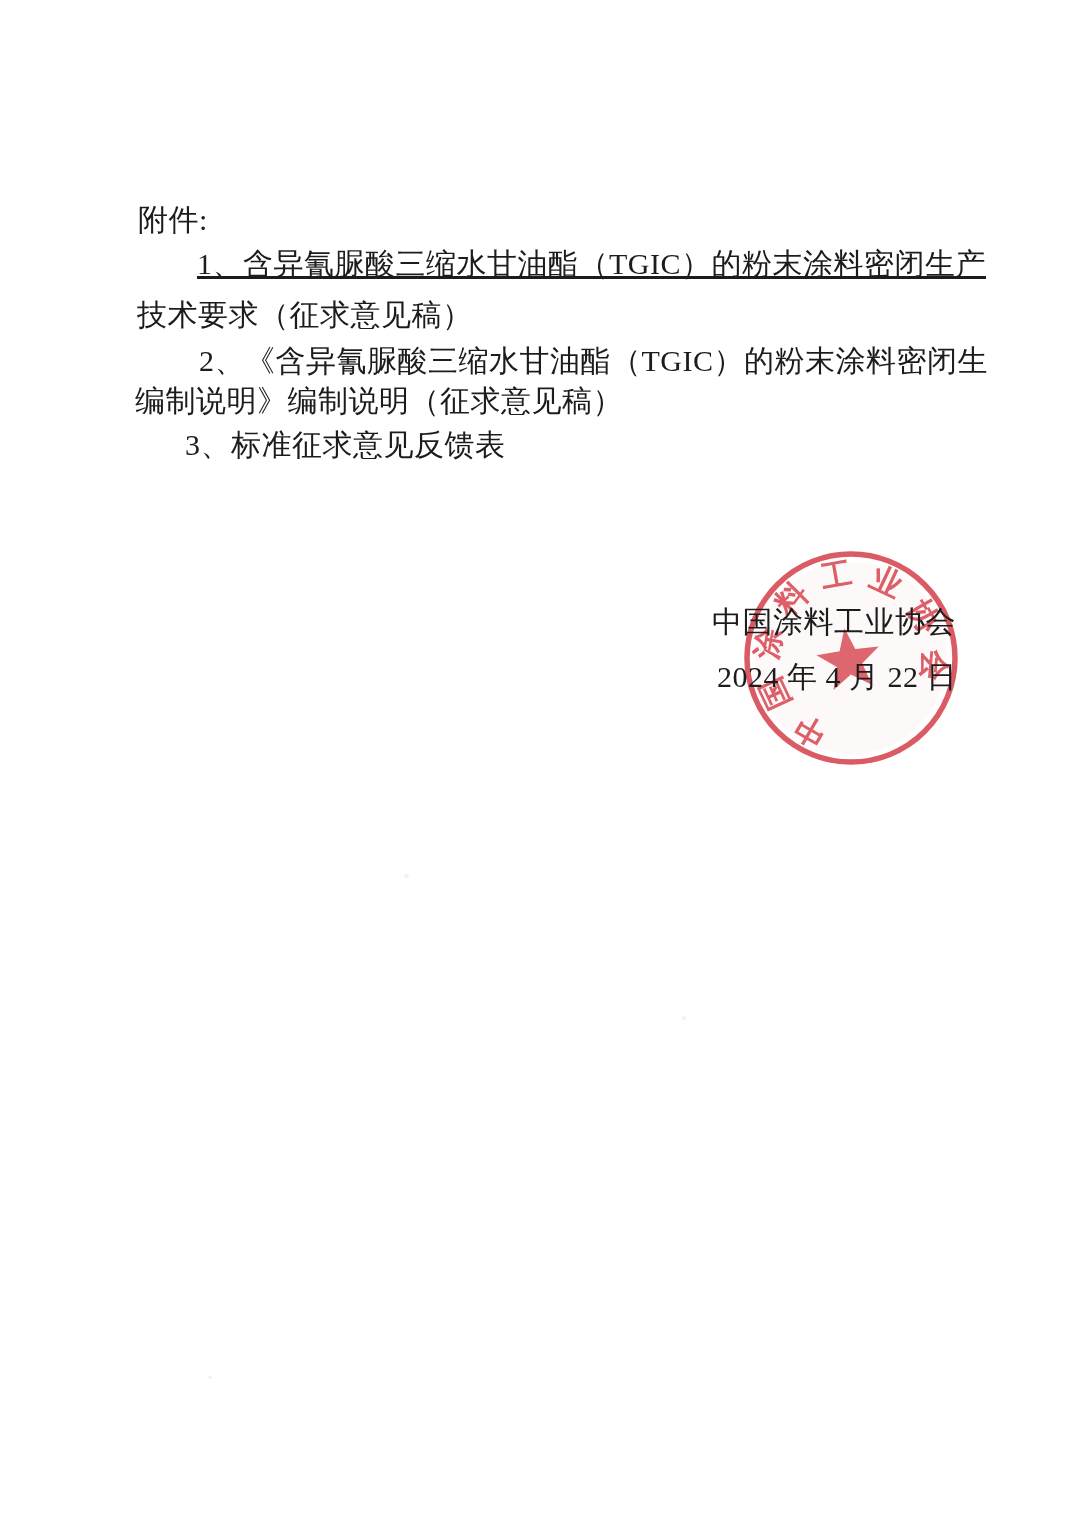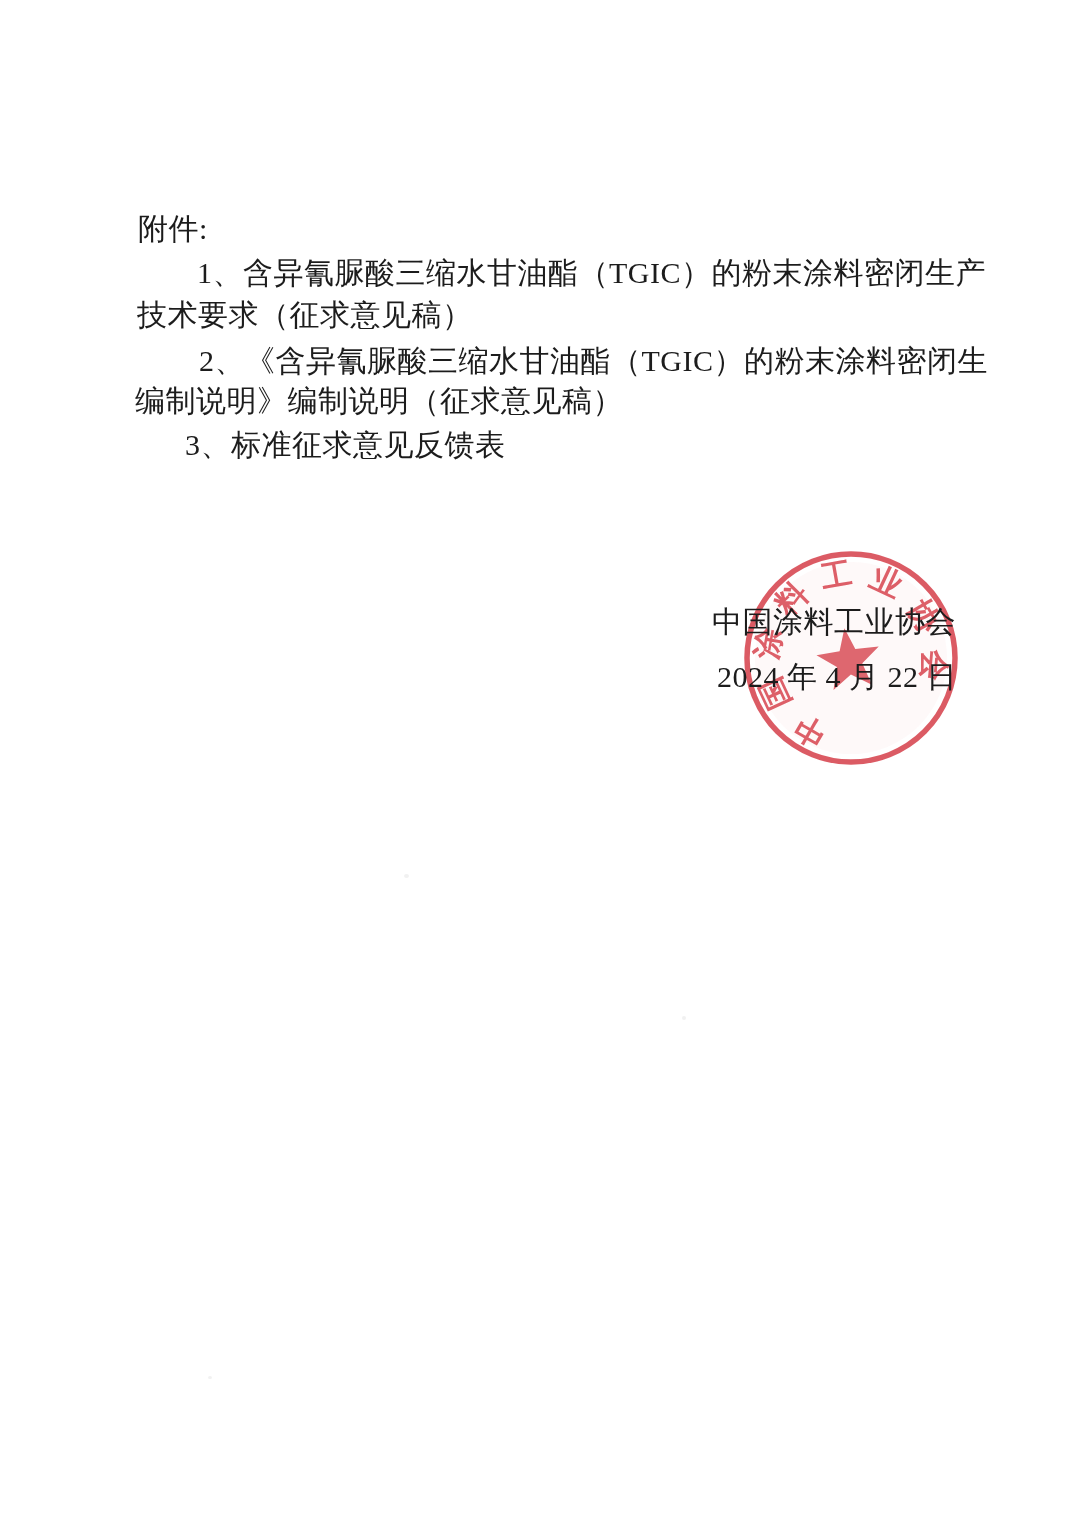--- a/index.html
+++ b/index.html
@@ -58,22 +58,22 @@
       <text dominant-baseline="central" transform="translate(-76.1,35.5) rotate(-115)" fill="#d7444f">国</text>
       <text dominant-baseline="central" transform="translate(-82.7,-14.6) rotate(-80)" fill="#d7444f">涂</text>
       <text dominant-baseline="central" transform="translate(-59.4,-59.4) rotate(-45)" fill="#d7444f">料</text>
       <text dominant-baseline="central" transform="translate(-14.6,-82.7) rotate(-10)" fill="#d7444f">工</text>
       <text dominant-baseline="central" transform="translate(35.5,-76.1) rotate(25)" fill="#d7444f">业</text>
       <text dominant-baseline="central" transform="translate(72.7,-42) rotate(60)" fill="#d7444f">协</text>
       <text dominant-baseline="central" transform="translate(83.7,7.3) rotate(95)" fill="#d7444f">会</text>
     </g>
   </svg>
 
-  <div class="line" style="top:207px; left:138px;">附件:</div>
-  <div class="line" style="top:251px; left:197px;">1、含异氰脲酸三缩水甘油酯（TGIC）的粉末涂料密闭生产</div>
+  <div class="line" style="top:198px; left:138px;">附件:</div>
+  <div class="line" style="top:242px; left:197px;text-decoration:underline;">1、含异氰脲酸三缩水甘油酯（TGIC）的粉末涂料密闭生产</div>
   <div class="line" style="top:293px; left:137px;">技术要求（征求意见稿）</div>
   <div class="line" style="top:339px; left:199px;text-align:center;">2、《含异氰脲酸三缩水甘油酯（TGIC）的粉末涂料密闭生</div>
   <div class="line" style="top:379px; left:135px;">编制说明》编制说明（征求意见稿）</div>
   <div class="line" style="top:423px; left:185px;">3、标准征求意见反馈表</div>
 
   <div class="line" style="top:600px; left:712px;">中国涂料工业协会</div>
   <div class="line" style="top:655px; left:717px;">2024 年 4 月 22 日</div>
 
   <div class="speck" style="left:404px; top:874px; width:5px; height:4px;"></div>
   <div class="speck" style="left:682px; top:1016px; width:4px; height:4px;"></div>

